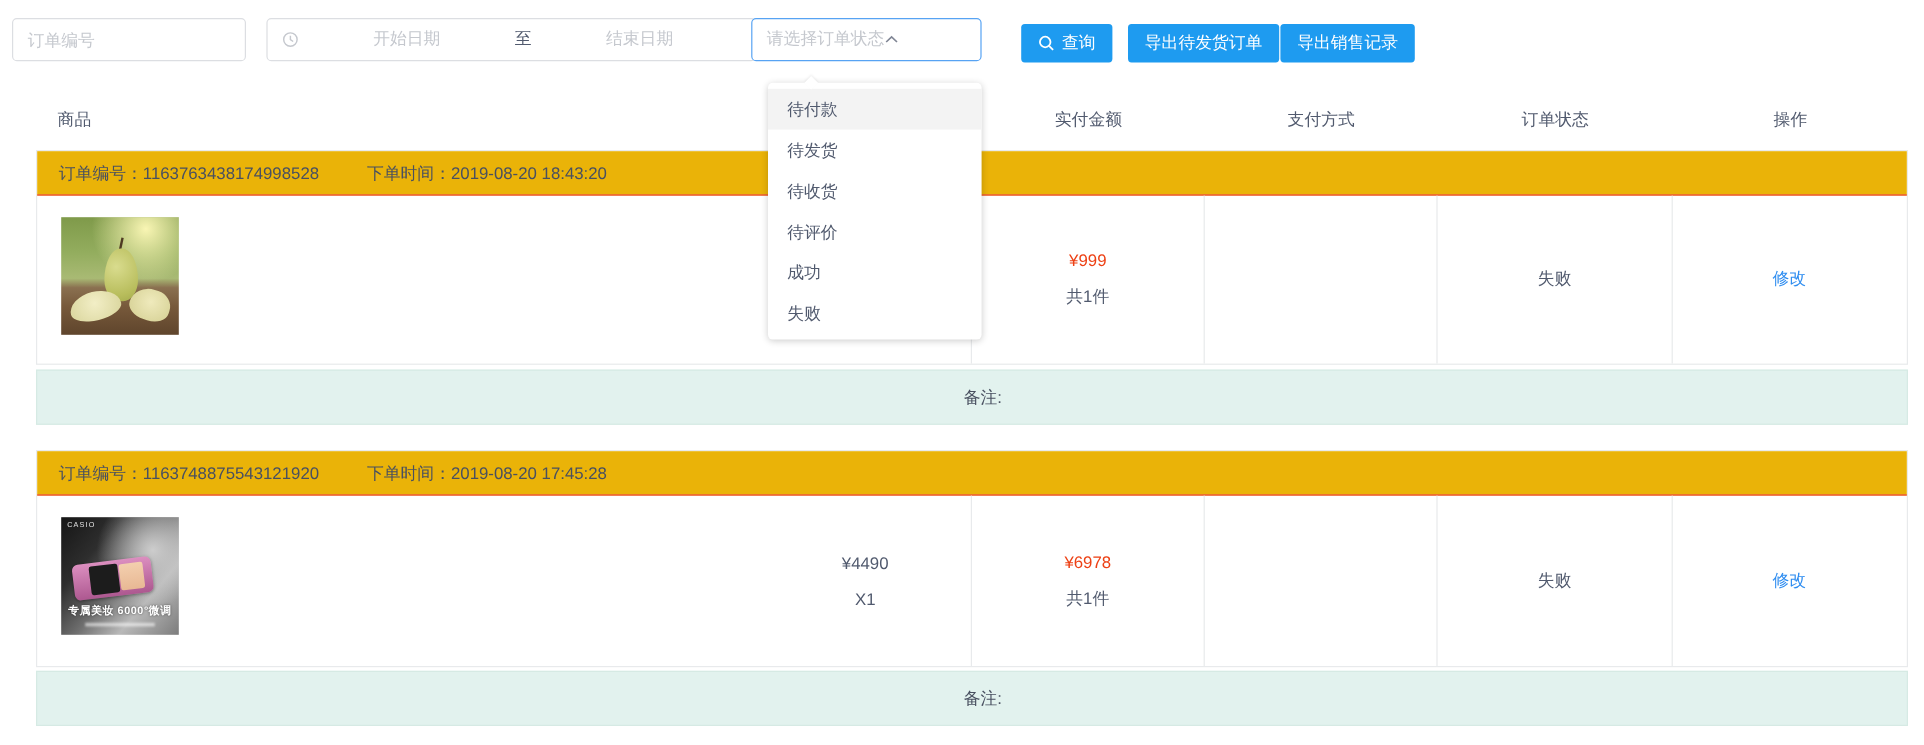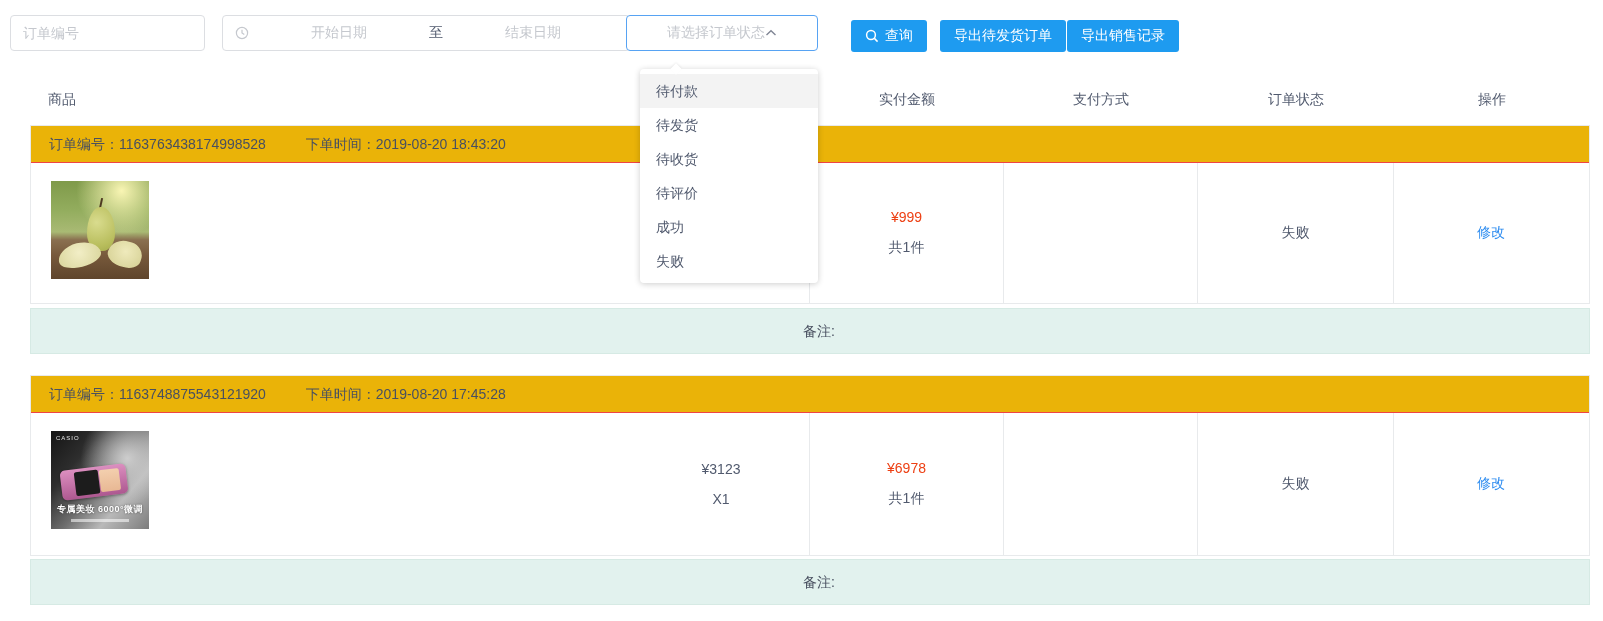--- a/index.html
+++ b/index.html
@@ -24,21 +24,21 @@
   }
   #order-input::placeholder { color:#c5c8ce; }
   .datepicker { left:222px; top:15px; width:408px; padding:0 12px; color:#c5c8ce; cursor:pointer; }
   .datepicker .clock { display:flex; margin-right:6px; }
   .dp-field { flex:1; text-align:center; }
   .dp-sep { color:#515a6e; padding:0 6px; }
 
   .select {
     left:626px; top:15px; width:192px; padding:0 12px;
     border-color:#57a3f3; color:#c5c8ce; cursor:pointer;
-    justify-content:center;
+    justify-content:flex-start;
   }
 
   .btn {
     position:absolute; top:20px; height:32px; border:none; border-radius:3px;
     background:#1e9bf0; color:#fff; font-size:14px; padding:0 14px;
     display:inline-flex; align-items:center; justify-content:center;
     cursor:pointer; font-family:"Liberation Sans", sans-serif; white-space:nowrap;
   }
   #btn-search { left:851px; }
   #btn-search svg { margin-right:6px; }
@@ -238,21 +238,21 @@
         <div class="pimg cam">
           <div class="cam-brand">CASIO</div>
           <div class="cam-body">
             <div class="cam-screen"></div>
             <div class="cam-skin"></div>
           </div>
           <div class="cam-caption">专属美妆 6000°微调</div>
           <div class="cam-subline"></div>
         </div>
         <div class="price-block">
-          <span>¥3123</span>
+          <span>¥4490</span>
           <span>X1</span>
         </div>
       </div>
       <div class="cell">
         <span class="red">¥6978</span>
         <span>共1件</span>
       </div>
       <div class="cell">
         <span></span>
       </div>

